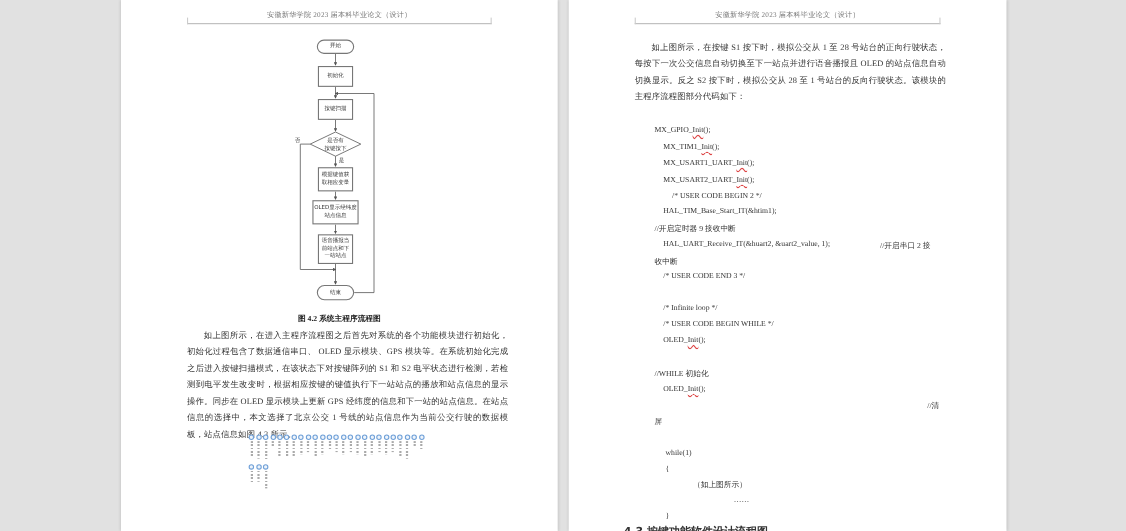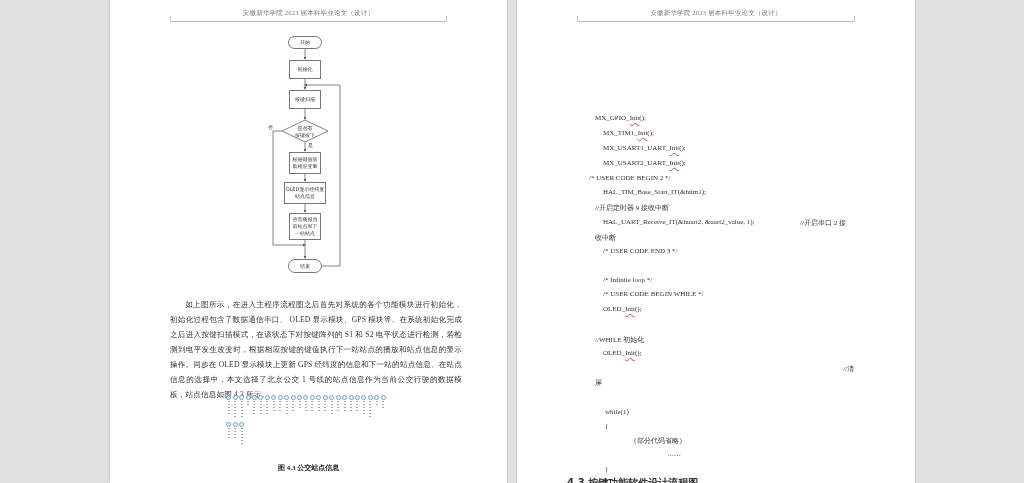--- a/index.html
+++ b/index.html
@@ -124,20 +124,21 @@
     <div class="node" style="left:29px;top:122px;width:32px;height:22px;white-space:pre;">根据键值获
 取相应变量</div>
     <div class="node" style="left:24px;top:152px;width:42px;height:22px;white-space:pre;">OLED显示经纬度
 站点信息</div>
     <div class="node" style="left:29px;top:183px;width:32px;height:27px;white-space:pre;">语音播报当
 前站点和下
 一站站点</div>
     <div class="node term" style="left:28px;top:229px;width:34px;height:14px;">结束</div>
   </div>
 
+  <div class="caption" style="top:285px;">图 4.2  系统主程序流程图</div>
 
   <div class="para" style="left:60px;top:297px;width:292px;">
     <p>如上图所示，在进入主程序流程图之后首先对系统的各个功能模块进行初始化，初始化过程包含了数据通信串口、 OLED 显示模块、GPS 模块等。在系统初始化完成之后进入按键扫描模式，在该状态下对按键阵列的 S1 和 S2 电平状态进行检测，若检测到电平发生改变时，根据相应按键的键值执行下一站站点的播放和站点信息的显示操作。同步在 OLED 显示模块上更新 GPS 经纬度的信息和下一站的站点信息。在站点信息的选择中，本文选择了北京公交 1 号线的站点信息作为当前公交行驶的数据模板，站点信息如图 4.3 所示。</p>
   </div>
 
   <div class="stations">
     <div class="st-row" id="row1">
         <div class="st">
           <div class="dot"></div>
           <div class="lbl" style="height: 14px;"></div>
@@ -248,49 +249,51 @@
           <div class="dot"></div>
           <div class="lbl" style="height: 10px;"></div>
         </div>
         <div class="st">
           <div class="dot"></div>
           <div class="lbl" style="height: 16px;"></div>
         </div>
       </div>
   </div>
 
-  <div class="caption" style="top:463px;">图 4.3  公交站点信息</div>
 </div>
 
 <div class="page" id="page2">
   <div class="header-text">安徽新华学院 2023 届本科毕业论文（设计）</div>
   <div class="header-line"></div>
 
+  <div class="para" style="left:60px;top:35px;width:283px;">
+    <p>如上图所示，在按键 S1 按下时，模拟公交从 1 至 28 号站台的正向行驶状态，每按下一次公交信息自动切换至下一站点并进行语音播报且 OLED 的站点信息自动切换显示。反之 S2 按下时，模拟公交从 28 至 1 号站台的反向行驶状态。该模块的主程序流程图部分代码如下：</p>
+  </div>
 
   <div class="code">
     <div class="ln" style="left:78px;top:92px;">MX_GPIO_<span class="squig">Init</span>();</div>
     <div class="ln" style="left:86px;top:107px;">MX_TIM1_<span class="squig">Init</span>();</div>
     <div class="ln" style="left:86px;top:122px;text-align:right;">MX_USART1_UART_<span class="squig">Init</span>();</div>
     <div class="ln" style="left:86px;top:137px;">MX_USART2_UART_<span class="squig">Init</span>();</div>
-    <div class="ln" style="left:72px;top:152px;">/* USER CODE BEGIN 2 */</div>
+    <div class="ln" style="left:94px;top:152px;">/* USER CODE BEGIN 2 */</div>
     <div class="ln" style="left:86px;top:166px;">HAL_TIM_Base_Start_IT(&amp;htim1);</div>
     <div class="ln" style="left:78px;top:181px;">//开启定时器 9 接收中断</div>
     <div class="ln" style="left:86px;top:196px;">HAL_UART_Receive_IT(&amp;huart2, &amp;uart2_value, 1);</div>
     <div class="ln" style="left:283px;top:196px;">//开启串口 2 接</div>
     <div class="ln" style="left:78px;top:211px;">收中断</div>
     <div class="ln" style="left:86px;top:225px;">/* USER CODE END 3 */</div>
     <div class="ln" style="left:86px;top:254px;text-align:center;">/* Infinite loop */</div>
     <div class="ln" style="left:86px;top:268px;">/* USER CODE BEGIN WHILE */</div>
     <div class="ln" style="left:86px;top:283px;">OLED_<span class="squig">Init</span>();</div>
     <div class="ln" style="left:78px;top:313px;">//WHILE 初始化</div>
     <div class="ln" style="left:86px;top:327px;">OLED_<span class="squig">Init</span>();</div>
     <div class="ln" style="left:326px;top:342px;">//清</div>
     <div class="ln" style="left:78px;top:356px;">屏</div>
     <div class="ln" style="left:88px;top:386px;">while(1)</div>
     <div class="ln" style="left:88px;top:400px;">{</div>
-    <div class="ln" style="left:113px;top:414px;">（部分代码省略）</div>
+    <div class="ln" style="left:113px;top:414px;">（如上图所示）</div>
     <div class="ln" style="left:150px;top:428px;">……</div>
     <div class="ln" style="left:88px;top:443px;">}</div>
     <div class="ln" style="left:78px;top:457px;">}</div>
   </div>
 
   <div class="next-heading">4.3  按键功能软件设计流程图</div>
 </div>
 
 </body></html>

